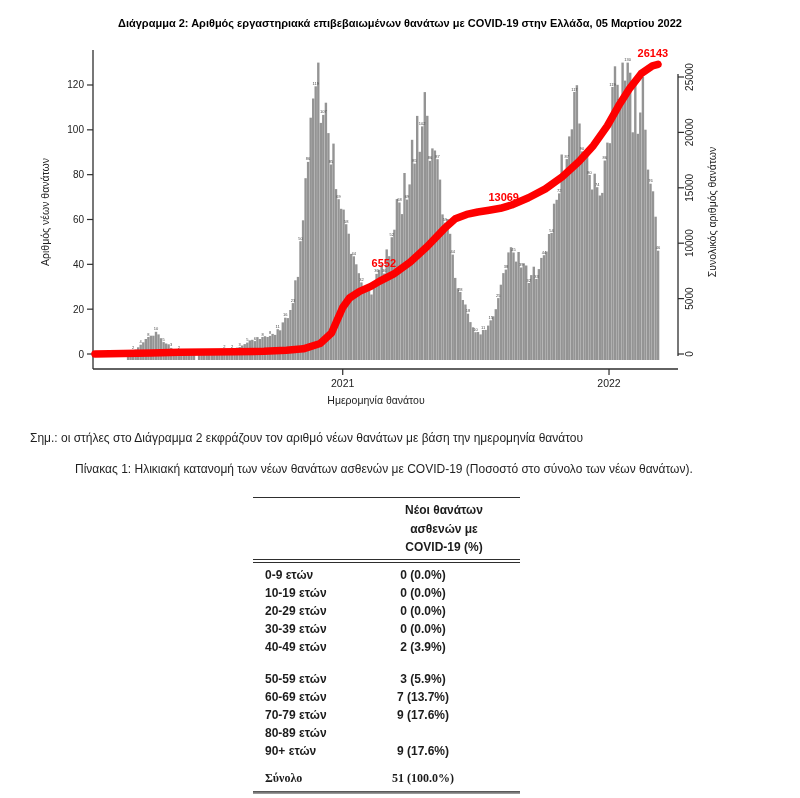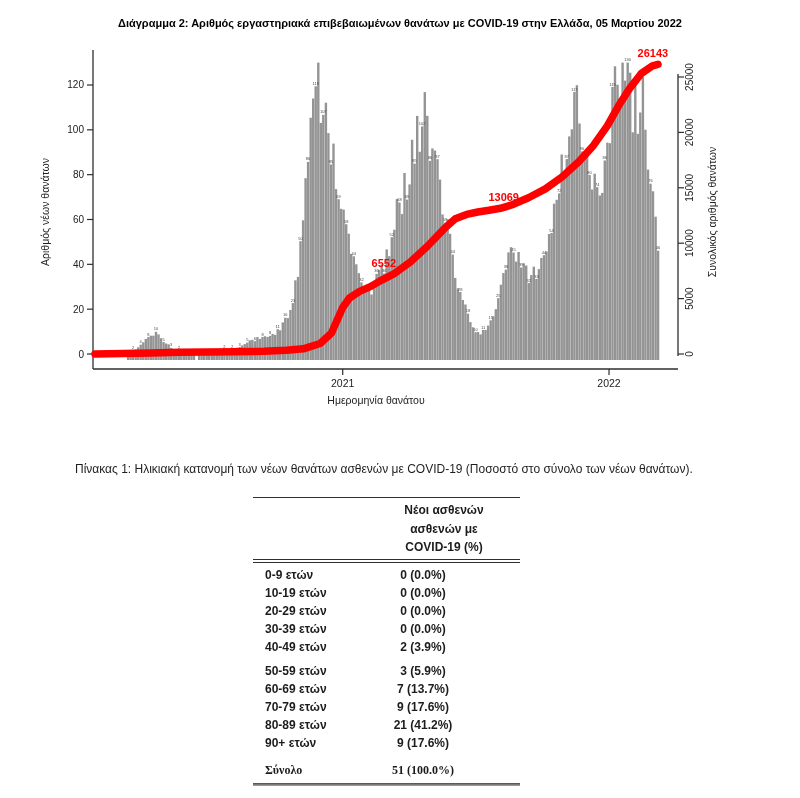--- a/index.html
+++ b/index.html
@@ -8,21 +8,21 @@
   .chart-title{position:absolute;top:17px;left:0;width:800px;text-align:center;
         font-size:11px;font-weight:700;color:#000;}
   #chart-svg{position:absolute;left:0;top:0;width:800px;height:430px;}
   .note{position:absolute;top:431px;left:30px;font-size:12px;color:#1f1f1f;}
   .table-title{position:absolute;top:462px;left:75px;font-size:12px;color:#1f1f1f;text-align:center;}
   .age-table{position:absolute;left:253px;top:497px;width:267px;font-size:12px;font-weight:700;color:#1c1c1c;}
   .t-top{border-top:1px solid #2e2e2e;height:0;}
   .t-header{margin-left:auto;width:152px;text-align:center;line-height:18.5px;padding-top:3px;padding-bottom:2px;}
   .t-hdr-sep{height:2px;border-top:1px solid #2e2e2e;border-bottom:1px solid #2e2e2e;}
   .t-group{padding-top:3px;}
-  .t-group.gap{padding-top:6px;}
+  .t-group.gap{padding-top:6px;margin-top:8px;}
   .t-group.total{padding-top:9px;font-family:Liberation Serif, serif;}
   .t-row{display:flex;line-height:18px;height:18px;}
   .t-row .lbl{flex:1;padding-left:12px;}
   .t-row .val{width:152px;text-align:center;padding-right:42px;box-sizing:border-box;}
   .t-bottom{margin-top:4px;height:3px;background:linear-gradient(#4a4a4a,#a8a8a8);}
 </style>
 </head>
 <body>
 
 <div class="page">
@@ -348,26 +348,27 @@
         <text x="650.5" y="182.2" text-anchor="middle">76</text>
         <text x="658.1" y="249.2" text-anchor="middle">46</text>
       </g>
       <polyline points="95.0,354.0 123.2,353.6 151.3,353.0 179.4,352.3 207.6,352.0 235.8,351.8 263.9,351.3 286.4,350.3 303.3,348.8 320.2,343.5 331.5,332.9 342.7,307.5 349.5,298.0 359.6,291.4 370.9,286.4 379.3,281.4 393.4,274.2 410.3,262.0 427.2,246.5 444.1,228.8 455.3,218.8 466.6,214.4 477.8,212.0 489.1,210.2 500.4,208.3 511.6,205.0 528.5,197.8 545.4,188.9 562.3,176.7 579.2,161.2 593.3,145.7 607.3,125.8 618.6,105.8 629.9,88.1 641.1,73.7 652.4,65.9 658.0,64.3" fill="none" stroke="#fe0000" stroke-width="7.5" stroke-linecap="round" stroke-linejoin="round"></polyline>
       <g font-size="11" font-weight="700" fill="#fe0000">
         <text x="383.8" y="267.0" text-anchor="middle">6552</text>
         <text x="503.7" y="201.1" text-anchor="middle">13069</text>
         <text x="652.9" y="57.1" text-anchor="middle">26143</text>
       </g>
     </svg>
+  <div class="note">Σημ.: οι στήλες στο Διάγραμμα 2 εκφράζουν τον αριθμό νέων θανάτων με βάση την ημερομηνία θανάτου</div>
   <div class="table-title">Πίνακας 1: Ηλικιακή κατανομή των νέων θανάτων ασθενών με COVID-19 (Ποσοστό στο σύνολο των νέων θανάτων).</div>
 
   <div class="age-table">
     <div class="t-top"></div>
     <div class="t-header">
-      <div>Νέοι ασθενών</div>
+      <div>Νέοι θανάτων</div>
       <div>ασθενών με</div>
       <div>COVID-19 (%)</div>
     </div>
     <div class="t-hdr-sep"></div>
     <div id="table-body">
         <div class="t-group">
           <div class="t-row">
             <span class="lbl">0-9 ετών</span>
             <span class="val">0 (0.0%)</span>
           </div>
@@ -396,21 +397,20 @@
           <div class="t-row">
             <span class="lbl">60-69 ετών</span>
             <span class="val">7 (13.7%)</span>
           </div>
           <div class="t-row">
             <span class="lbl">70-79 ετών</span>
             <span class="val">9 (17.6%)</span>
           </div>
           <div class="t-row">
             <span class="lbl">80-89 ετών</span>
-            <span class="val">21 (41.2%)</span>
           </div>
           <div class="t-row">
             <span class="lbl">90+ ετών</span>
             <span class="val">9 (17.6%)</span>
           </div>
         </div>
         <div class="t-group total">
           <div class="t-row">
             <span class="lbl">Σύνολο</span>
             <span class="val">51 (100.0%)</span>

